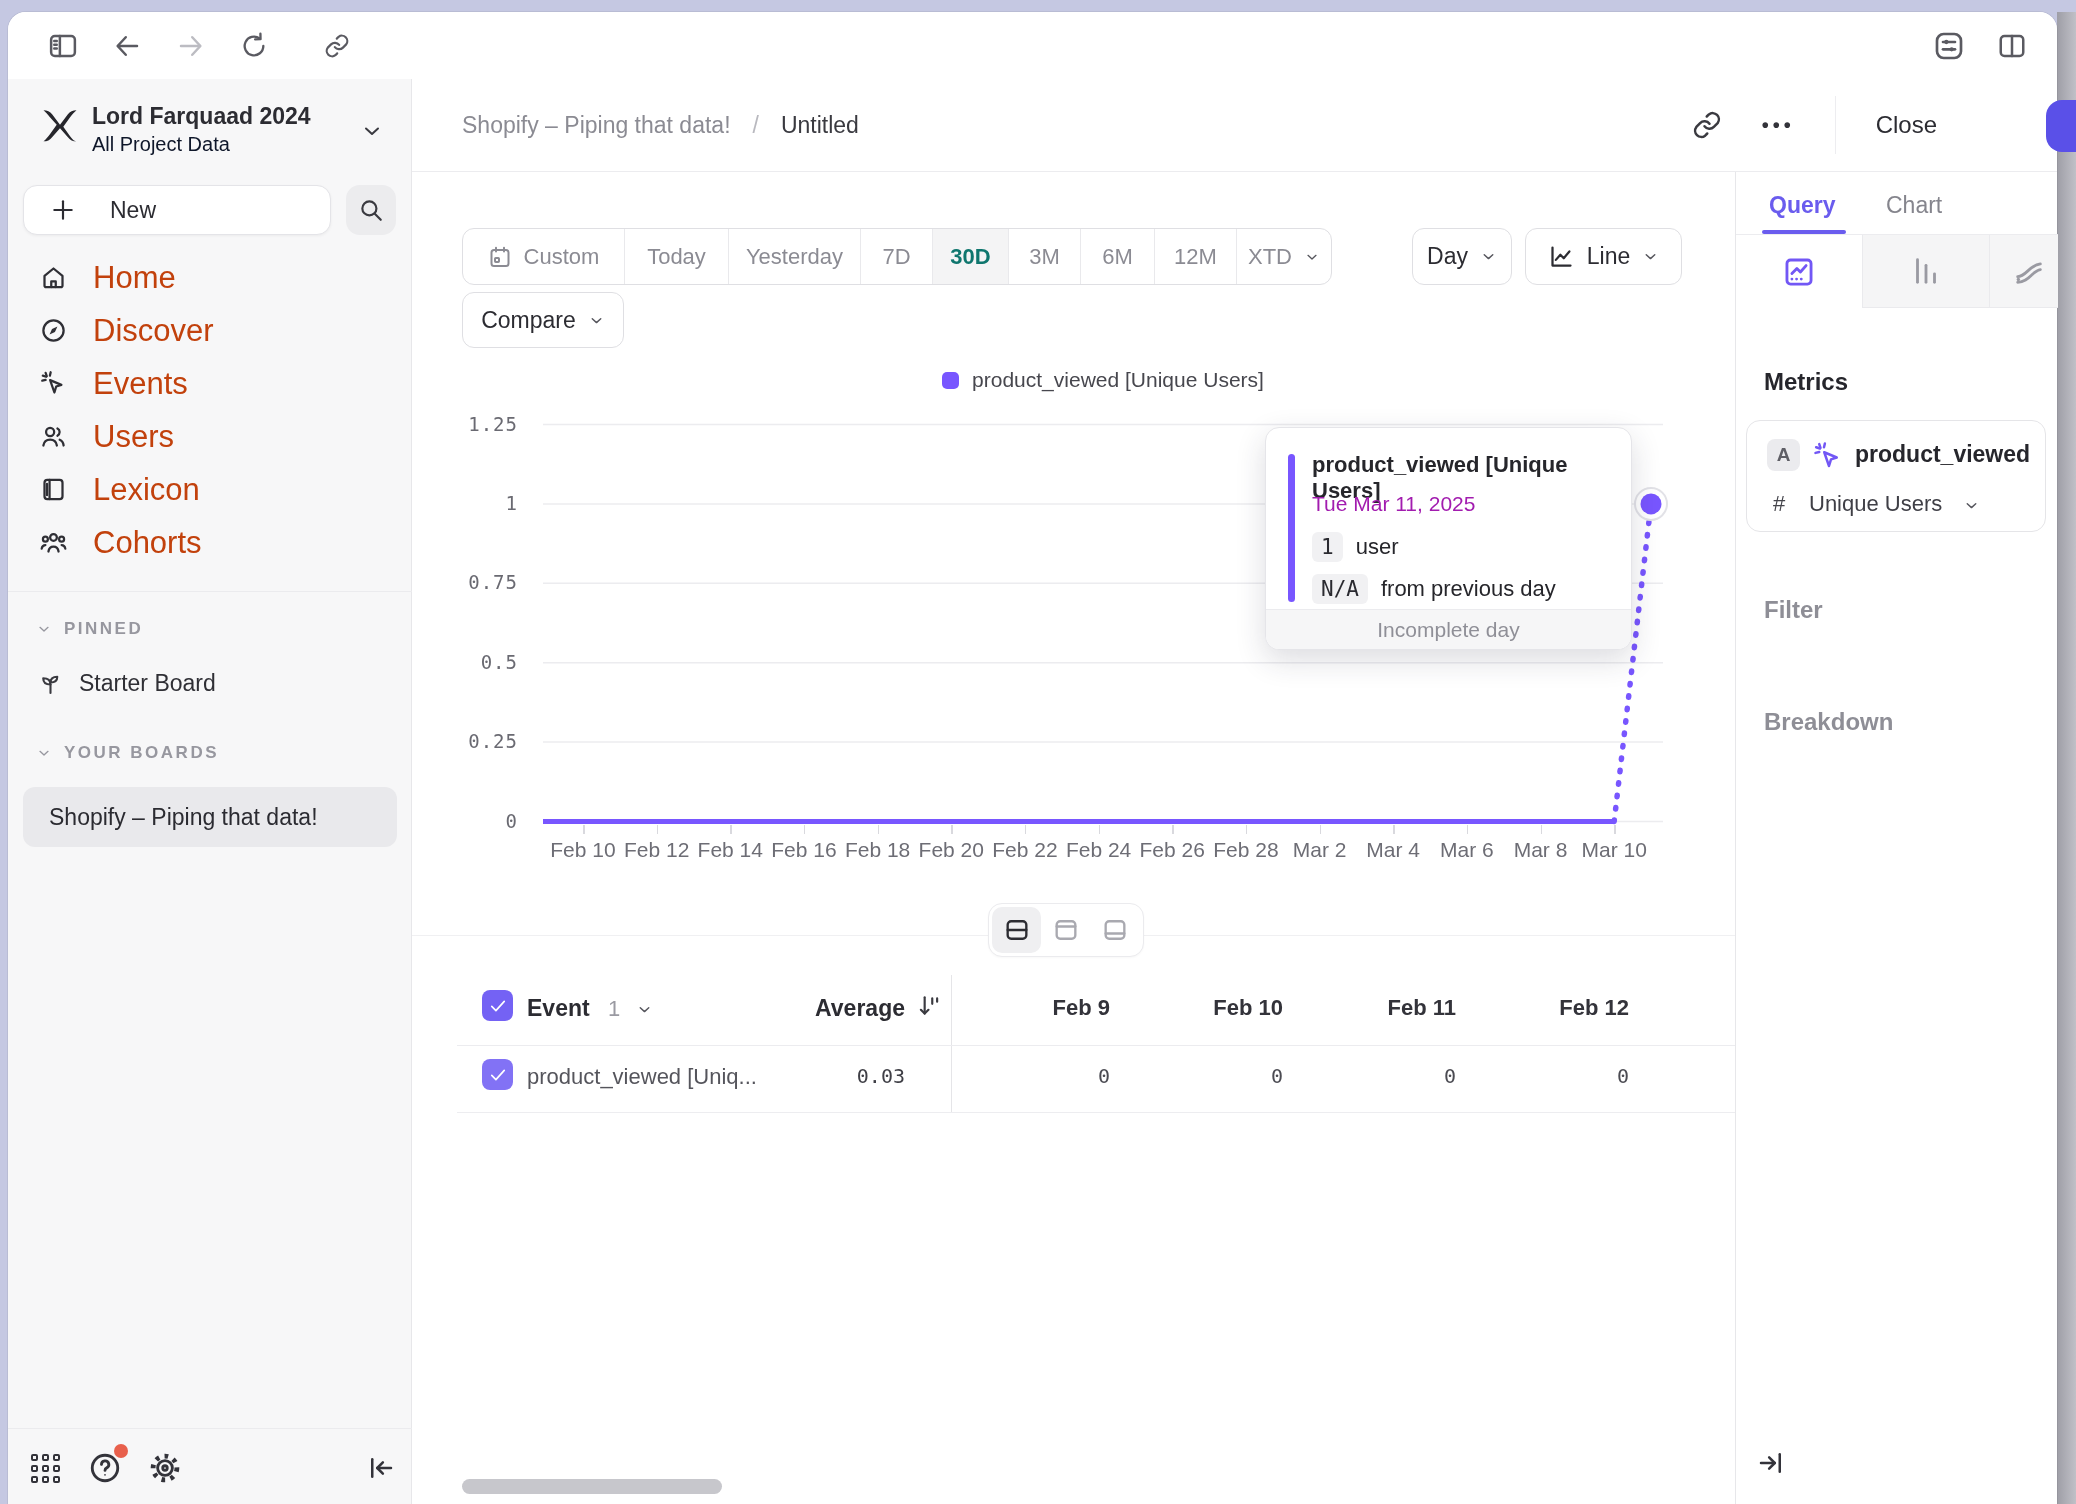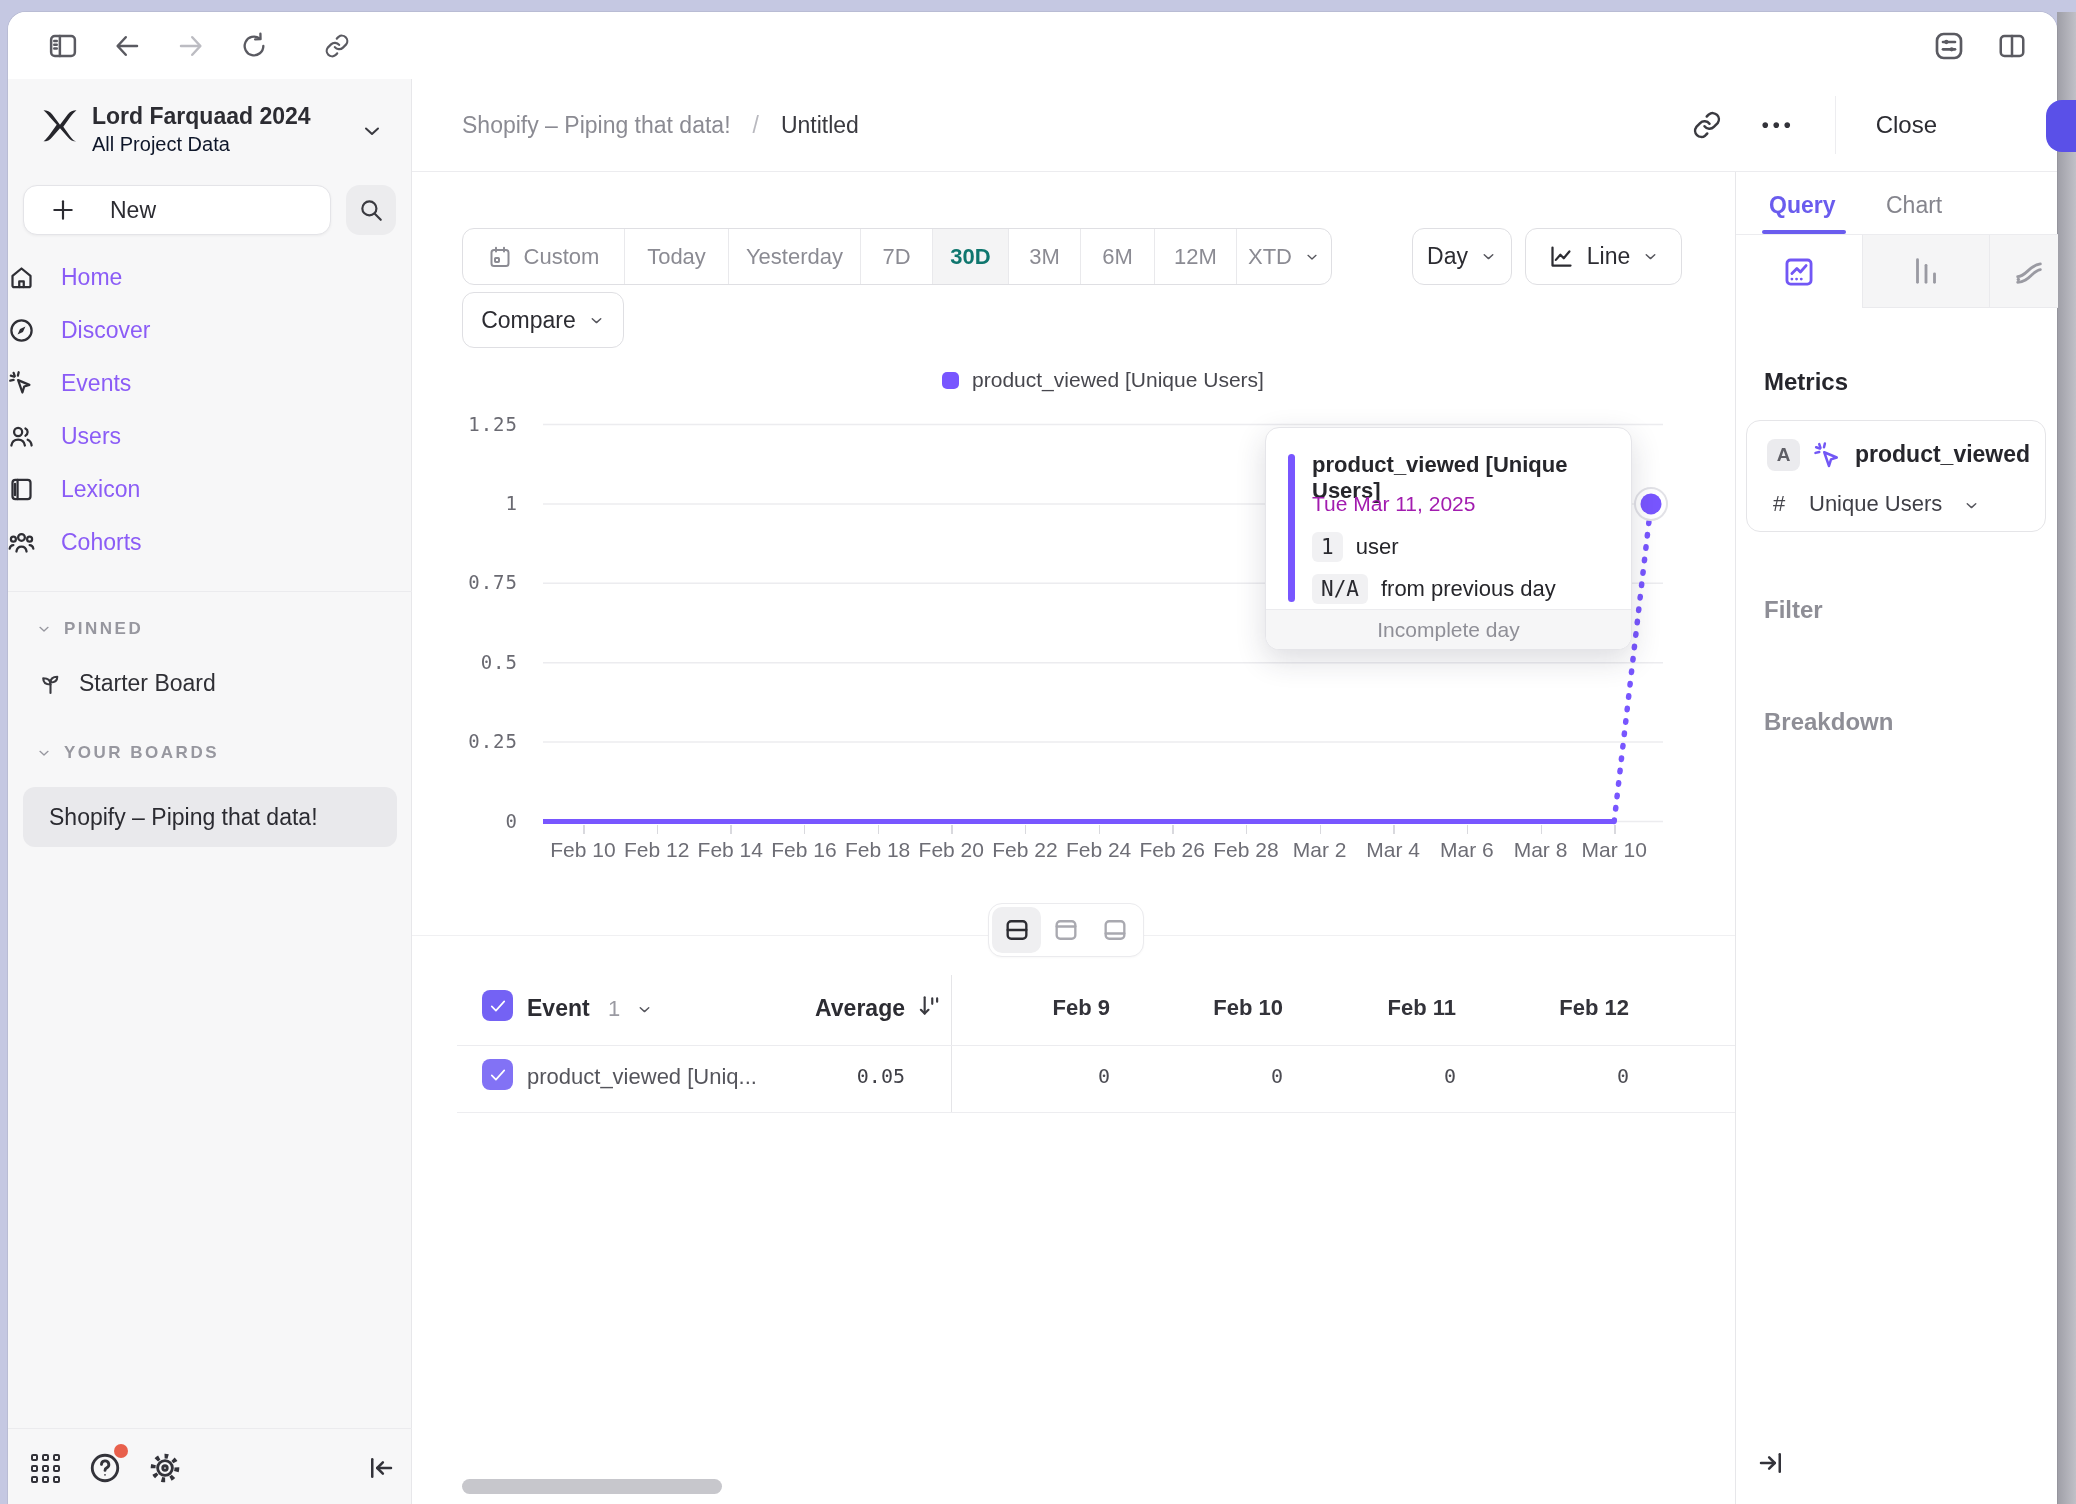--- a/index.html
+++ b/index.html
@@ -23,21 +23,21 @@
   .tb-right { display:flex; align-items:center; gap:32px; color:#5a5a61; }
 
   
   #sidebar { left:8px; top:79px; width:404px; height:1425px; background:#f7f7f8; border-right:1px solid #e7e7ea; }
   #ws-name { left:84px; top:24px; font-size:23px; font-weight:700; color:#2c2c32; }
   #ws-sub { left:84px; top:54px; font-size:20px; color:#0f172a; }
   #ws-logo { left:30px; top:22px; width:44px; height:44px; color:#26262c; }
   #ws-chevron { left:352px; top:40px; color:#3a3a40; }
   #new-btn { left:15px; top:106px; width:308px; height:50px; background:#fff; border:1px solid #e4e4e8; border-radius:14px; box-shadow:0 1px 3px rgba(0,0,0,.05); display:flex; align-items:center; padding-left:26px; gap:34px; font-size:23px; font-weight:500; color:#2c2c32; }
   #search-btn { left:338px; top:106px; width:50px; height:50px; background:#ececee; border-radius:14px; display:flex; align-items:center; justify-content:center; color:#3a3a40; }
-  .nav-item { left:0; width:404px; height:53px; display:flex; align-items:center; gap:26px; font-size:23px; color:#8b5cf6; }
+  .nav-item { left:0; width:404px; height:53px; display:flex; align-items:center; padding-left:32px; gap:26px; font-size:31px; color:#c2410c; }
   .nav-item .nico { width:27px; height:27px; color:#2f2f35; flex:none; }
   #sb-divider { left:0; top:512px; width:404px; height:1px; background:#ebebee; }
   .sec-head { display:flex; align-items:center; gap:12px; font-size:17px; font-weight:700; letter-spacing:2.5px; color:#97979f; }
   #pinned-head { left:28px; top:540px; }
   #starter { left:30px; top:582px; height:44px; display:flex; align-items:center; gap:16px; font-size:23px; color:#2f2f35; }
   #boards-head { left:28px; top:664px; }
   #board-item { left:15px; top:708px; width:374px; height:60px; background:#e9e9ec; border-radius:12px; display:flex; align-items:center; padding-left:26px; font-size:23px; color:#2b2b31; }
   #sb-footer-line { left:0; top:1349px; width:404px; height:1px; background:#ebebee; }
   .foot-ic { top:1368px; width:42px; height:42px; display:flex; align-items:center; justify-content:center; color:#33333a; }
   #grid-ic { left:16px; } #help-ic { left:76px; } #gear-ic { left:136px; } #collapse-ic { left:352px; }
@@ -583,21 +583,21 @@
     <div id="tbl-vline" class="abs"></div>
     <div id="tbl-head-border" class="abs"></div>
 
     <div id="tbl-row" class="abs">
       <span class="cbox" style="left:70px; top:14px; background:#8272f5">
         <svg class="ic" width="20" height="20" viewBox="0 0 24 24" stroke-width="3.2">
             <polyline points="4.5 12.5 9.5 17.5 19.5 6.5"></polyline>
           </svg>
       </span>
       <span id="row-name">product_viewed [Uniq...</span>
-      <span id="row-avg">0.05</span>
+      <span id="row-avg">0.03</span>
       <span class="cell-v" style="left:539px">0</span>
       <span class="cell-v" style="left:712px">0</span>
       <span class="cell-v" style="left:885px">0</span>
       <span class="cell-v" style="left:1058px">0</span>
     </div>
     <div id="tbl-row-border" class="abs"></div>
 
     <div id="hscroll" class="abs"></div>
   </div>
 

